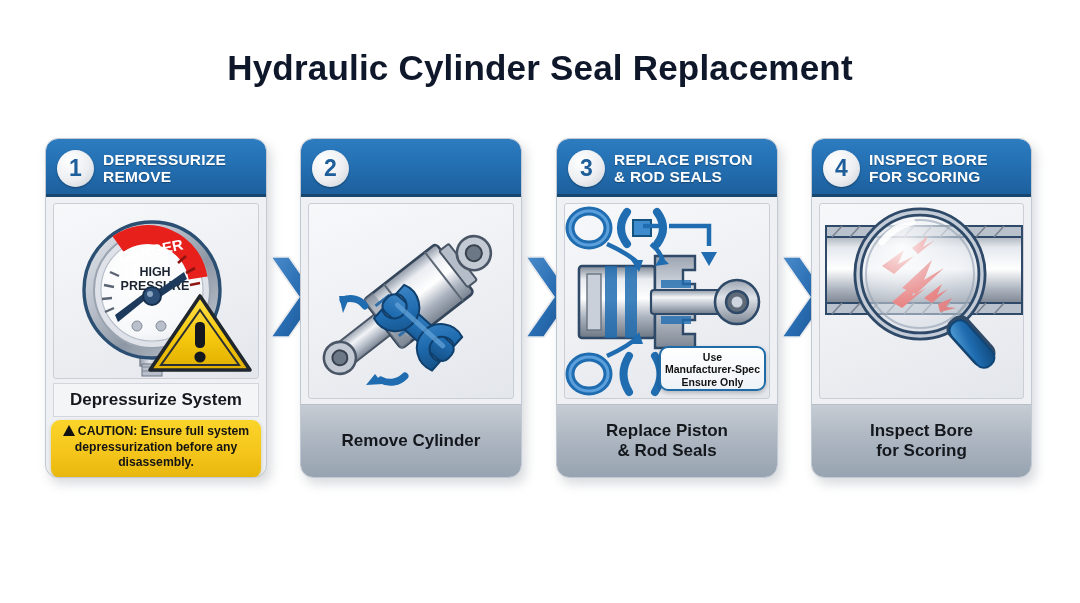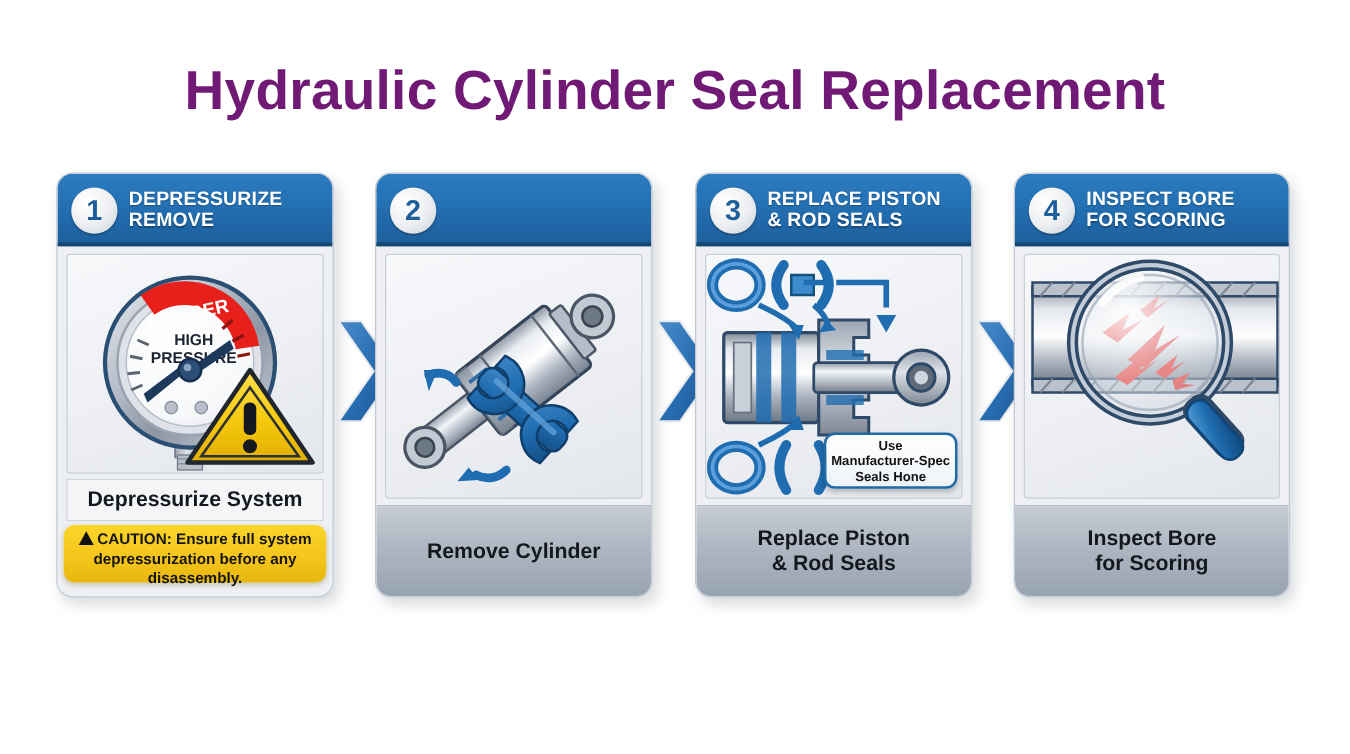--- a/index.html
+++ b/index.html
@@ -14,23 +14,23 @@
     position: relative;
     width: 1080px; height: 603px;
     background: #ffffff;
   }
 
   
   #title {
     position: absolute;
     top: 48px; left: 0; width: 1080px;
     text-align: center;
-    font-size: 44px;
+    font-size: 35px;
     font-weight: bold;
-    color: #701a75;
+    color: #0f172a;
     letter-spacing: 0.2px;
     white-space: nowrap;
   }
 
   
   .card {
     position: absolute;
     top: 138px;
     width: 222px;
     height: 340px;
@@ -126,21 +126,21 @@
     height: 34px;
     background: #f4f5f7;
     border: 1px solid #d2d6de;
     display: flex; align-items: center; justify-content: center;
     font-size: 17px; font-weight: bold; color: #15181c;
   }
   #caution-box {
     position: absolute;
     left: 5px; right: 5px;
     top: 281px;
-    height: 46px;
+    height: 58px;
     background: linear-gradient(180deg, #fbd52a 0%, #f4c41a 60%, #e8b70d 100%);
     border-radius: 9px;
     box-shadow: 0 2px 4px rgba(120,100,10,0.3);
     padding: 4px 7px 0 7px;
     text-align: center;
     color: #141414;
     font-size: 12.2px;
     font-weight: bold;
     line-height: 15.5px;
   }
@@ -461,21 +461,21 @@
 
     <div class="card-footer">
       <div class="ftxt">Replace Piston
 &amp; Rod Seals</div>
     </div>
   </div>
 
   <div class="callout" id="callout3">
     <span style="white-space:pre-line">Use
 Manufacturer-Spec
-Seals Hone</span>
+Ensure Only</span>
   </div>
 
   <div class="arrow" id="arrow3">
     <svg width="50" height="84" viewBox="0 0 50 84">
       <linearGradient id="ga3" x1="0" y1="0" x2="1" y2="1">
         <stop offset="0" stop-color="#4a8bc8"></stop>
           <stop offset="0.5" stop-color="#2a6fb5"></stop>
         <stop offset="1" stop-color="#1b548f"></stop>
       </linearGradient>
       <path d="M 2 2 L 30 42 L 2 82 L 20 82 L 48 42 L 20 2 Z" fill="url(#ga3)" stroke="#e8eaee" stroke-width="1.6"></path>

